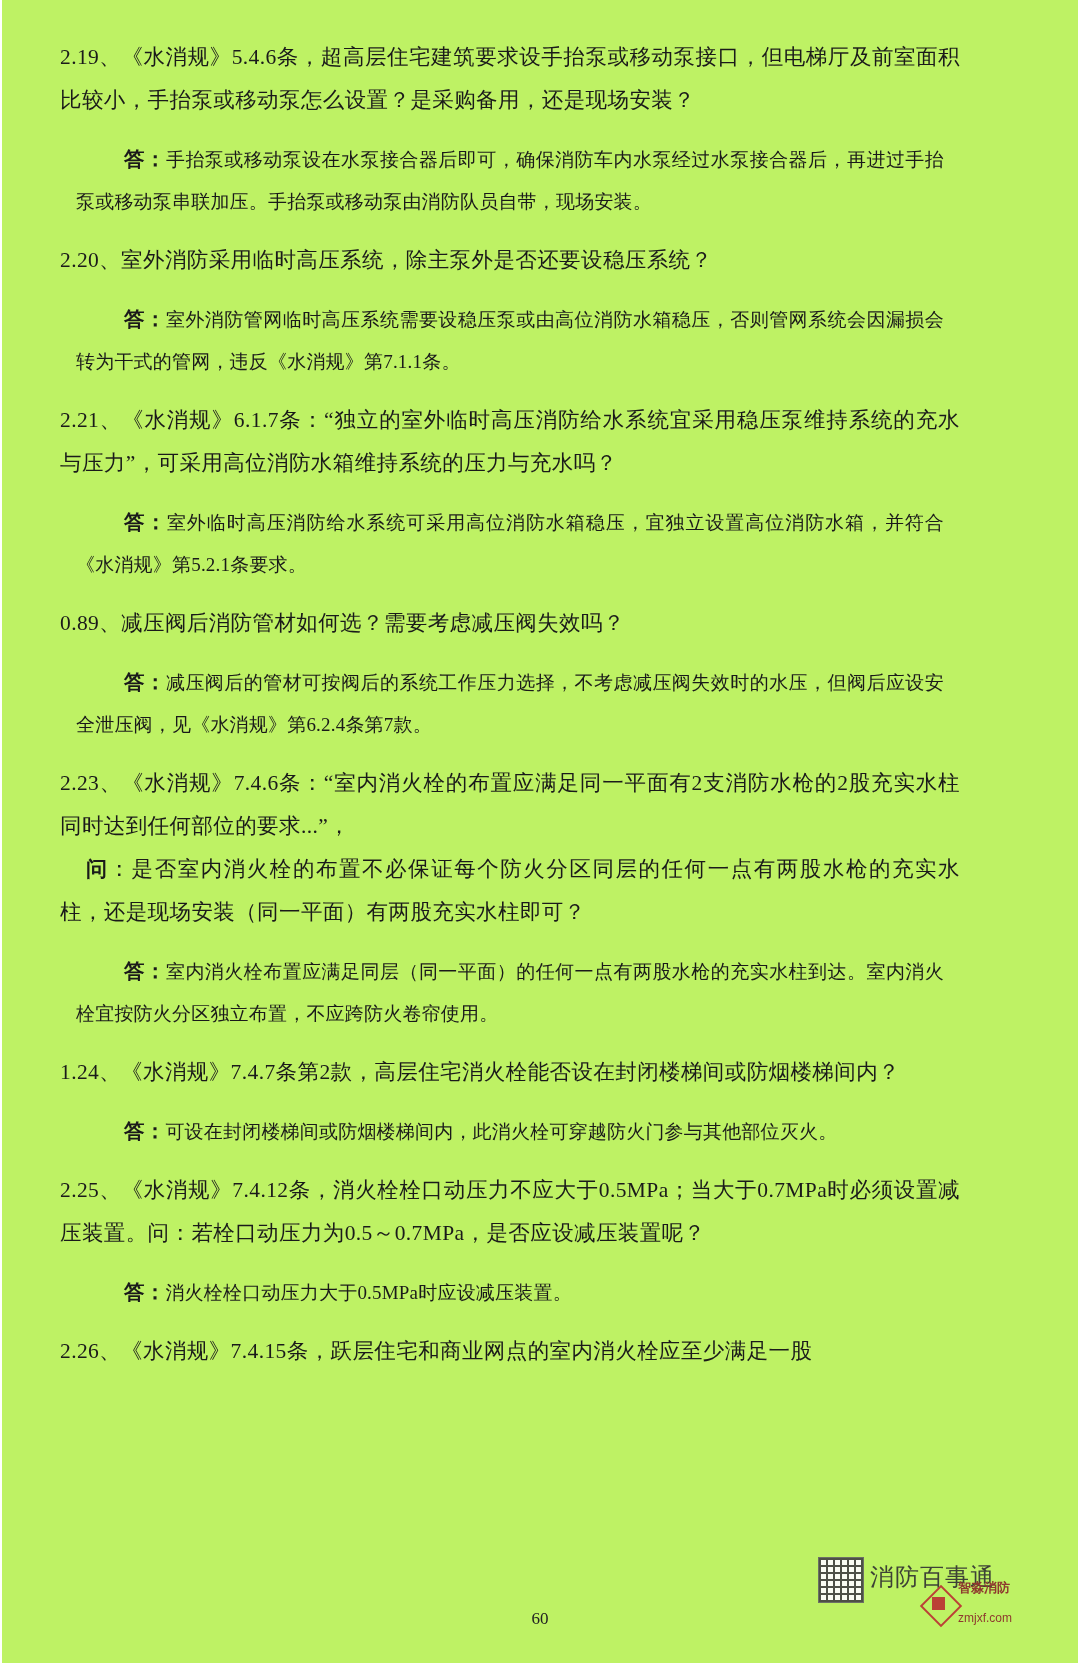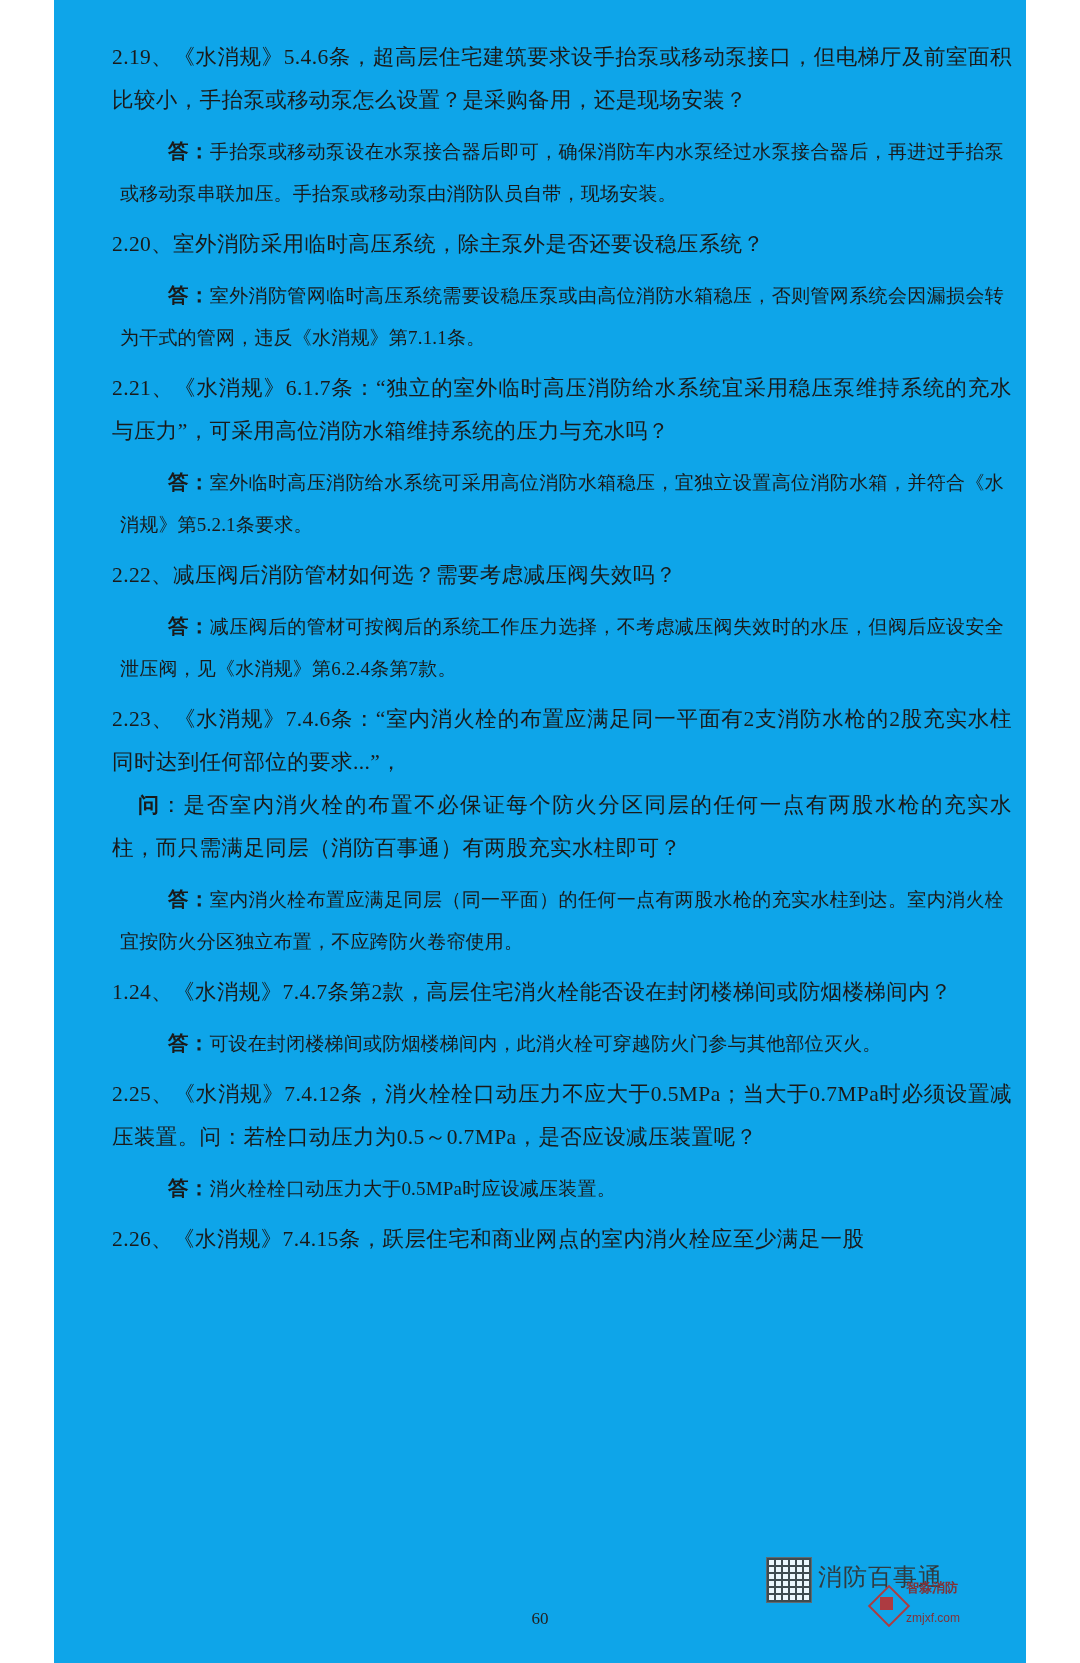--- a/index.html
+++ b/index.html
@@ -6,24 +6,24 @@
     margin: 0;
     padding: 0;
     background: #ffffff;
   }
   body {
     font-family: "Liberation Serif", "DejaVu Serif", serif;
     color: #1a1a1a;
   }
   .page {
     position: relative;
-    width: 972px;
+    width: 1076px;
     height: 1663px;
     margin: 0 auto;
-    background: #0ea5e9;
+    background: #bef264;
     overflow: hidden;
   }
   .content {
     position: absolute;
     left: 58px;
     top: 36px;
     width: 900px;
   }
   .q {
     font-size: 21.5px;
@@ -32,21 +32,21 @@
     text-align: justify;
     text-justify: inter-ideograph;
     margin: 0;
   }
   .a {
     font-size: 19px;
     line-height: 42px;
     letter-spacing: 0.2px;
     text-align: justify;
     text-justify: inter-ideograph;
-    margin: 8px;
+    margin: 16px;
     text-indent: 0;
     font-family: Liberation Serif, serif;
   }
   .a .lead {
     font-weight: bold;
     font-size: 20.5px;
     margin-left: 48px;
   }
   .a .lead-colon {
     font-weight: bold;
@@ -142,27 +142,27 @@
     <p class="a"><span class="lead">答</span><span class="lead-colon">：</span><span>手抬泵或移动泵设在水泵接合器后即可，确保消防车内水泵经过水泵接合器后，再进过手抬泵或移动泵串联加压。手抬泵或移动泵由消防队员自带，现场安装。</span></p>
 
     <p class="q">2.20、室外消防采用临时高压系统，除主泵外是否还要设稳压系统？</p>
 
     <p class="a"><span class="lead">答</span><span class="lead-colon">：</span><span>室外消防管网临时高压系统需要设稳压泵或由高位消防水箱稳压，否则管网系统会因漏损会转为干式的管网，违反《水消规》第7.1.1条。</span></p>
 
     <p class="q">2.21、《水消规》6.1.7条：“独立的室外临时高压消防给水系统宜采用稳压泵维持系统的充水与压力”，可采用高位消防水箱维持系统的压力与充水吗？</p>
 
     <p class="a"><span class="lead">答</span><span class="lead-colon">：</span><span>室外临时高压消防给水系统可采用高位消防水箱稳压，宜独立设置高位消防水箱，并符合《水消规》第5.2.1条要求。</span></p>
 
-    <p class="q">2.22、减压阀后消防管材如何选？需要考虑减压阀失效吗？</p>
+    <p class="q">0.89、减压阀后消防管材如何选？需要考虑减压阀失效吗？</p>
 
     <p class="a"><span class="lead">答</span><span class="lead-colon">：</span><span>减压阀后的管材可按阀后的系统工作压力选择，不考虑减压阀失效时的水压，但阀后应设安全泄压阀，见《水消规》第6.2.4条第7款。</span></p>
 
     <p class="q">2.23、《水消规》7.4.6条：“室内消火栓的布置应满足同一平面有2支消防水枪的2股充实水柱同时达到任何部位的要求...”，</p>
 
-    <p class="q q-ask"><span class="lead">问</span><span class="lead-colon">：</span><span>是否室内消火栓的布置不必保证每个防火分区同层的任何一点有两股水枪的充实水柱，而只需满足同层（消防百事通）有两股充实水柱即可？</span></p>
+    <p class="q q-ask"><span class="lead">问</span><span class="lead-colon">：</span><span>是否室内消火栓的布置不必保证每个防火分区同层的任何一点有两股水枪的充实水柱，还是现场安装（同一平面）有两股充实水柱即可？</span></p>
 
     <p class="a"><span class="lead">答</span><span class="lead-colon">：</span><span>室内消火栓布置应满足同层（同一平面）的任何一点有两股水枪的充实水柱到达。室内消火栓宜按防火分区独立布置，不应跨防火卷帘使用。</span></p>
 
     <p class="q">1.24、《水消规》7.4.7条第2款，高层住宅消火栓能否设在封闭楼梯间或防烟楼梯间内？</p>
 
     <p class="a"><span class="lead">答</span><span class="lead-colon">：</span><span>可设在封闭楼梯间或防烟楼梯间内，此消火栓可穿越防火门参与其他部位灭火。</span></p>
 
     <p class="q">2.25、《水消规》7.4.12条，消火栓栓口动压力不应大于0.5MPa；当大于0.7MPa时必须设置减压装置。问：若栓口动压力为0.5～0.7MPa，是否应设减压装置呢？</p>
 
     <p class="a"><span class="lead">答</span><span class="lead-colon">：</span><span>消火栓栓口动压力大于0.5MPa时应设减压装置。</span></p>

